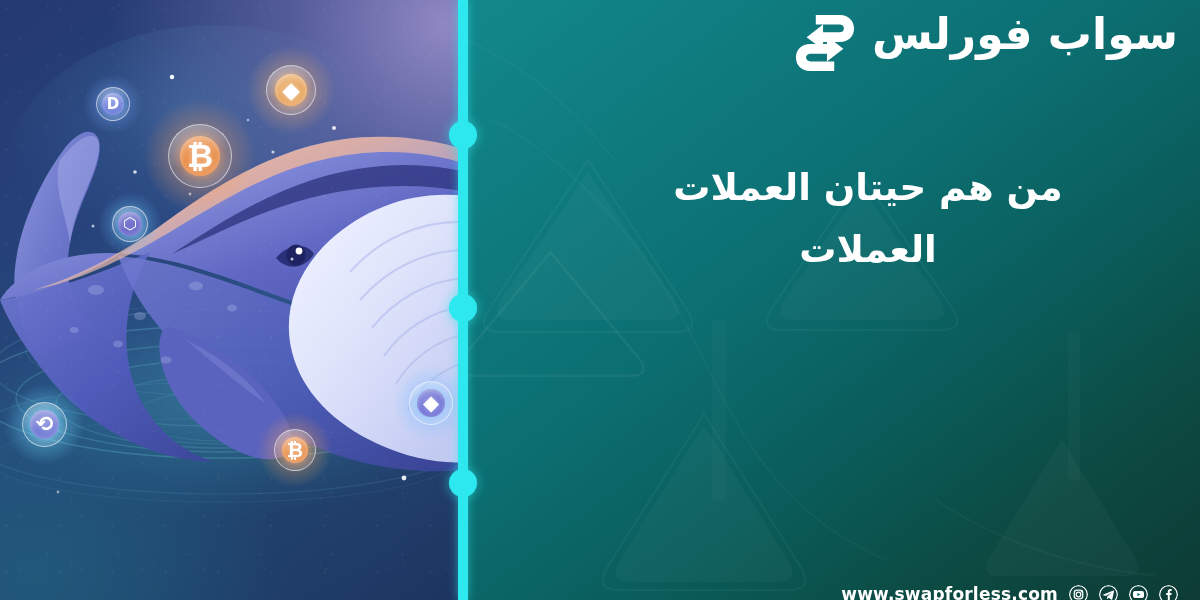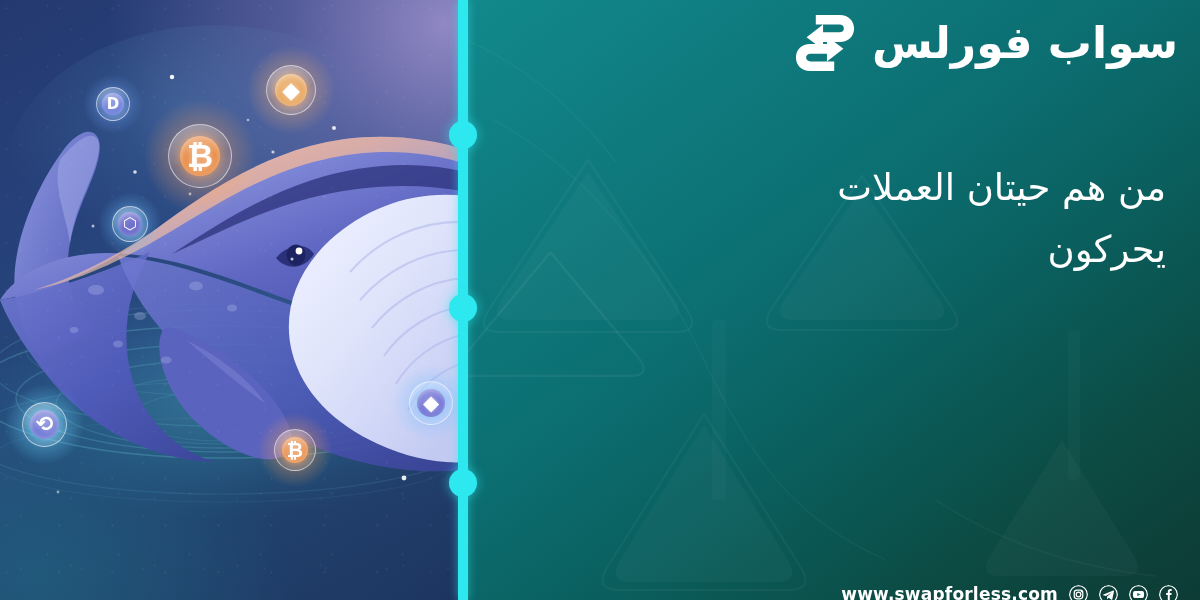--- a/index.html
+++ b/index.html
@@ -91,42 +91,42 @@
     position:absolute; left:466px; top:0;
     width:734px; height:600px;
     overflow:hidden;
     background:linear-gradient(143deg, #12898c 0%, #0f7c80 20%, #0c6f72 42%, #0a5c5a 64%, #0c4a42 82%, #0d3b35 100%);
   }
   .watermarks { position:absolute; inset:0; width:734px; height:600px; }
 
   
   .logo-row {
     position:absolute; top:12px; right:22px;
-    display:flex; align-items:center; gap:16px;
+    display:flex; align-items:flex-start; gap:16px;
     z-index:6;
   }
   .logo-text {
     color:#ffffff;
     font-size:44px;
     font-weight:700;
     letter-spacing:.5px;
     white-space:nowrap;
     line-height:1;
   }
   .logo-mark { width:62px; height:62px; flex:0 0 auto; }
 
   
   .headline {
-    position:absolute; top:158px; right:34px;
+    position:absolute; top:158px; right:12px;
     width:640px;
     z-index:6;
-    text-align:right;
+    text-align:center;
     color:#ffffff;
     font-size:37px;
-    font-weight:400;
+    font-weight:700;
     line-height:1.62;
     direction:rtl;
   }
   .headline .line { display:block; }
   .headline .line + .line { margin-top:2px; }
 
   
   .footer-row {
     position:absolute; bottom:-4px; right:22px;
     display:flex; align-items:center; gap:11px;
@@ -353,21 +353,21 @@
                  L 30 31 L 30 39 L 13 26 L 30 13 L 30 21 L 47 21 C 49.6 21 51.5 19.3 51.5 17
                  C 51.5 14.7 49.6 13 47 13 L 22.5 13 Z"></path>
         <path fill="#ffffff" d="M 41.5 61 L 16.5 61 C 8 61 2 55 2 47 C 2 38.8 8 33 16.5 33
                  L 34 33 L 34 25 L 51 38 L 34 51 L 34 43 L 17 43 C 14.4 43 12.5 44.7 12.5 47
                  C 12.5 49.3 14.4 51 17 51 L 41.5 51 Z"></path>
       </svg>
     </div>
 
     <h1 class="headline">
       <span class="line">من هم حيتان العملات</span>
-      <span class="line">يحركون</span>
+      <span class="line">العملات</span>
     </h1>
 
     <div class="footer-row">
       <span class="site-url">www.swapforless.com</span>
 
       <svg class="social-icon" viewBox="0 0 24 24">
         <circle cx="12" cy="12" r="11.2" fill="none" stroke="#ffffff" stroke-width="1.6"></circle>
         <rect x="6.6" y="6.6" width="10.8" height="10.8" rx="3.4" fill="none" stroke="#ffffff" stroke-width="1.6"></rect>
         <circle cx="12" cy="12" r="2.9" fill="none" stroke="#ffffff" stroke-width="1.6"></circle>
         <circle cx="15.9" cy="8.2" r="1.1" fill="#ffffff"></circle>

